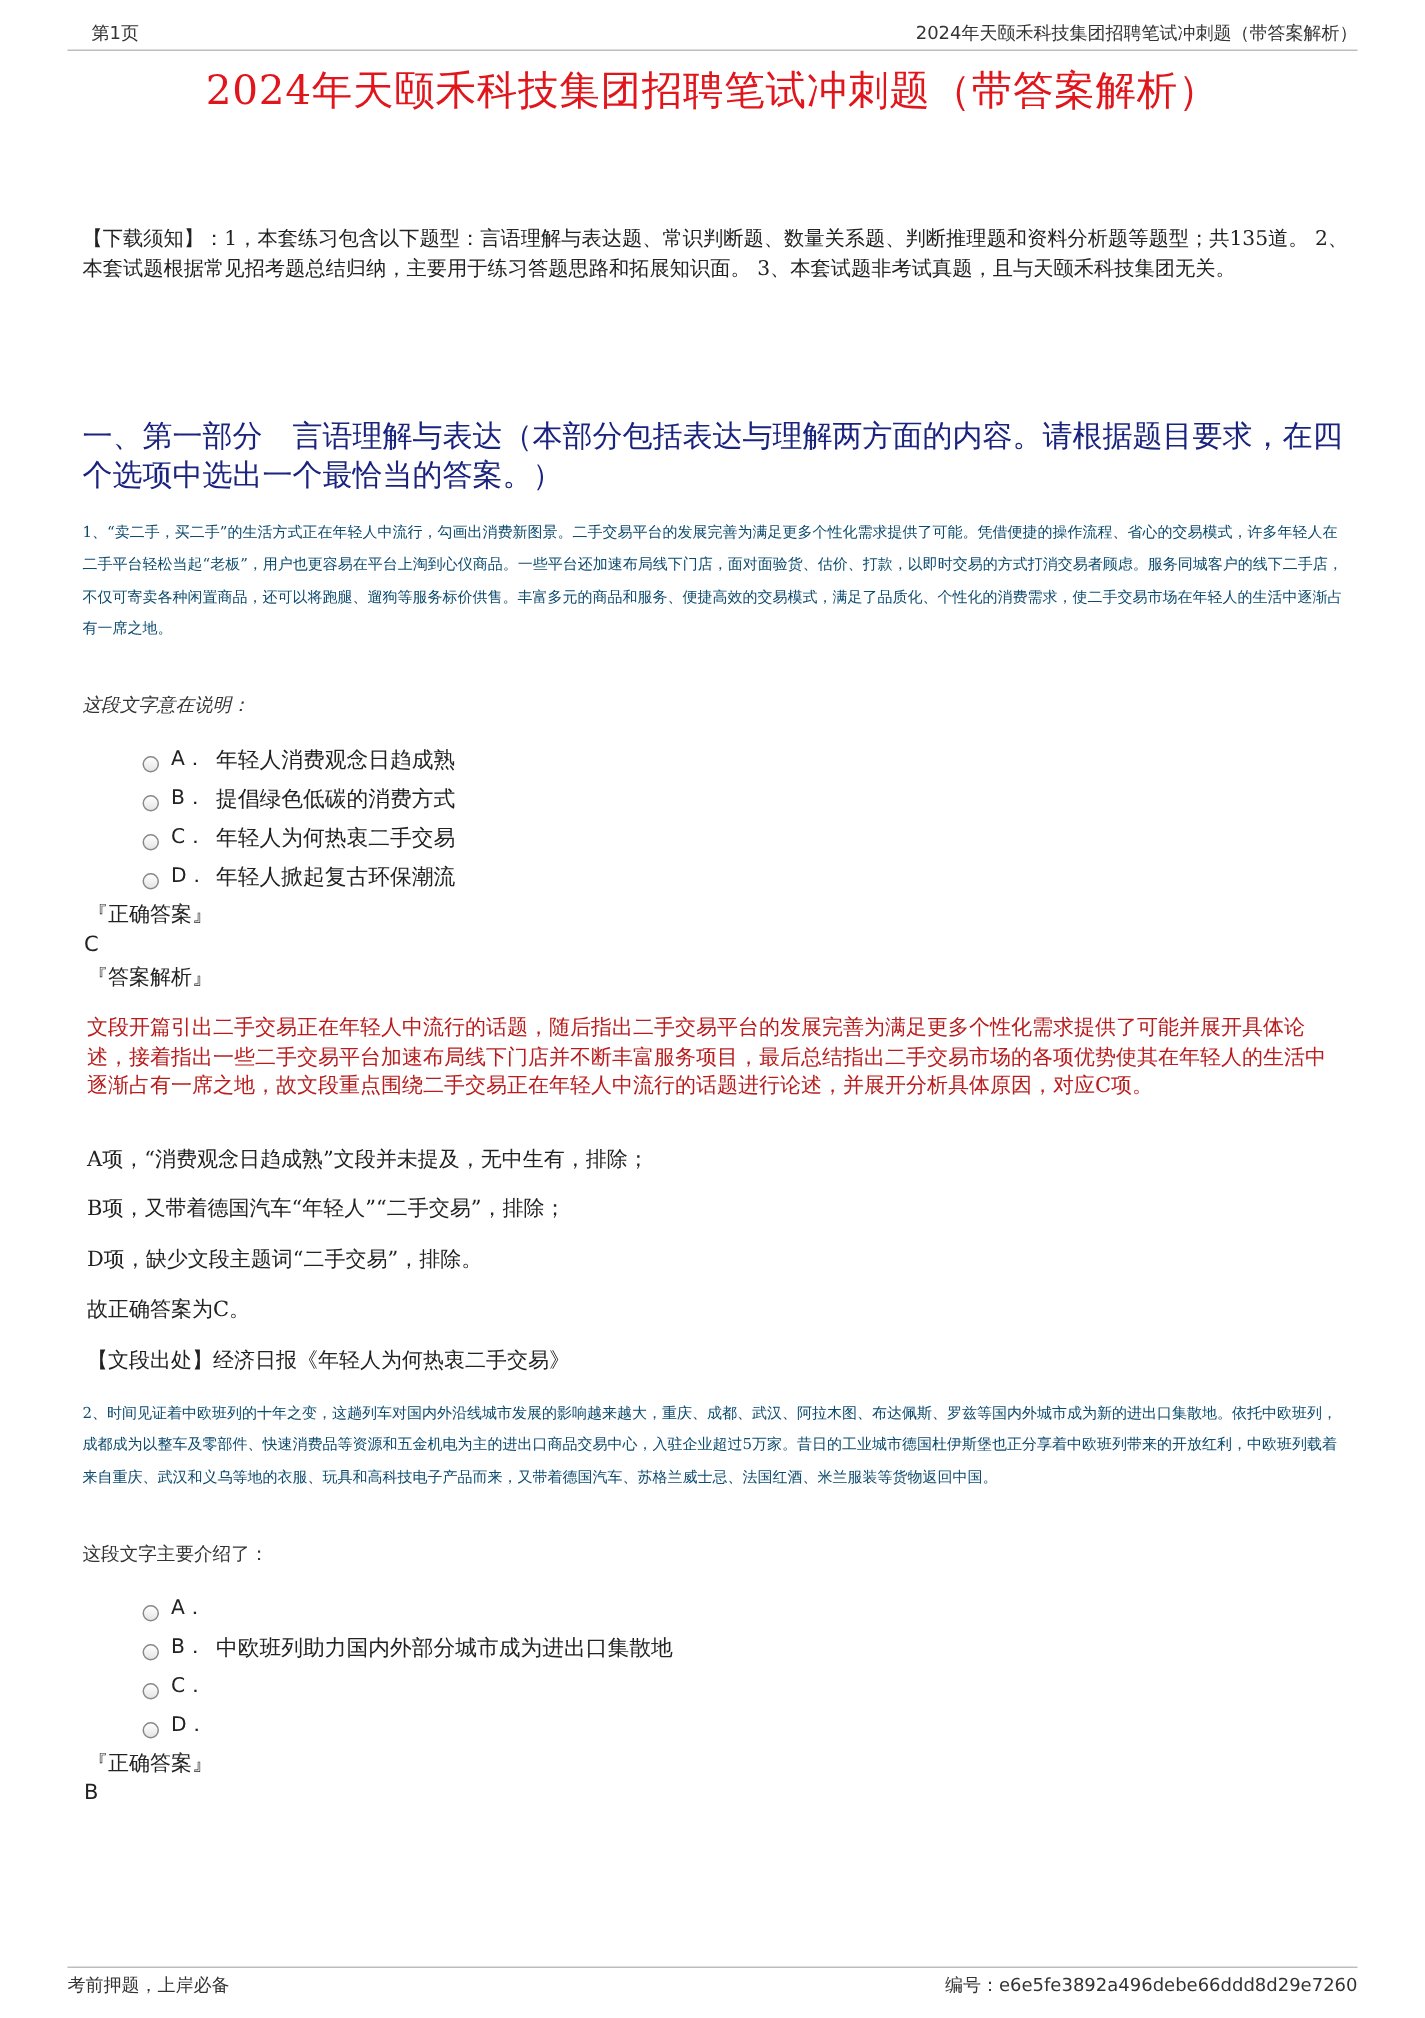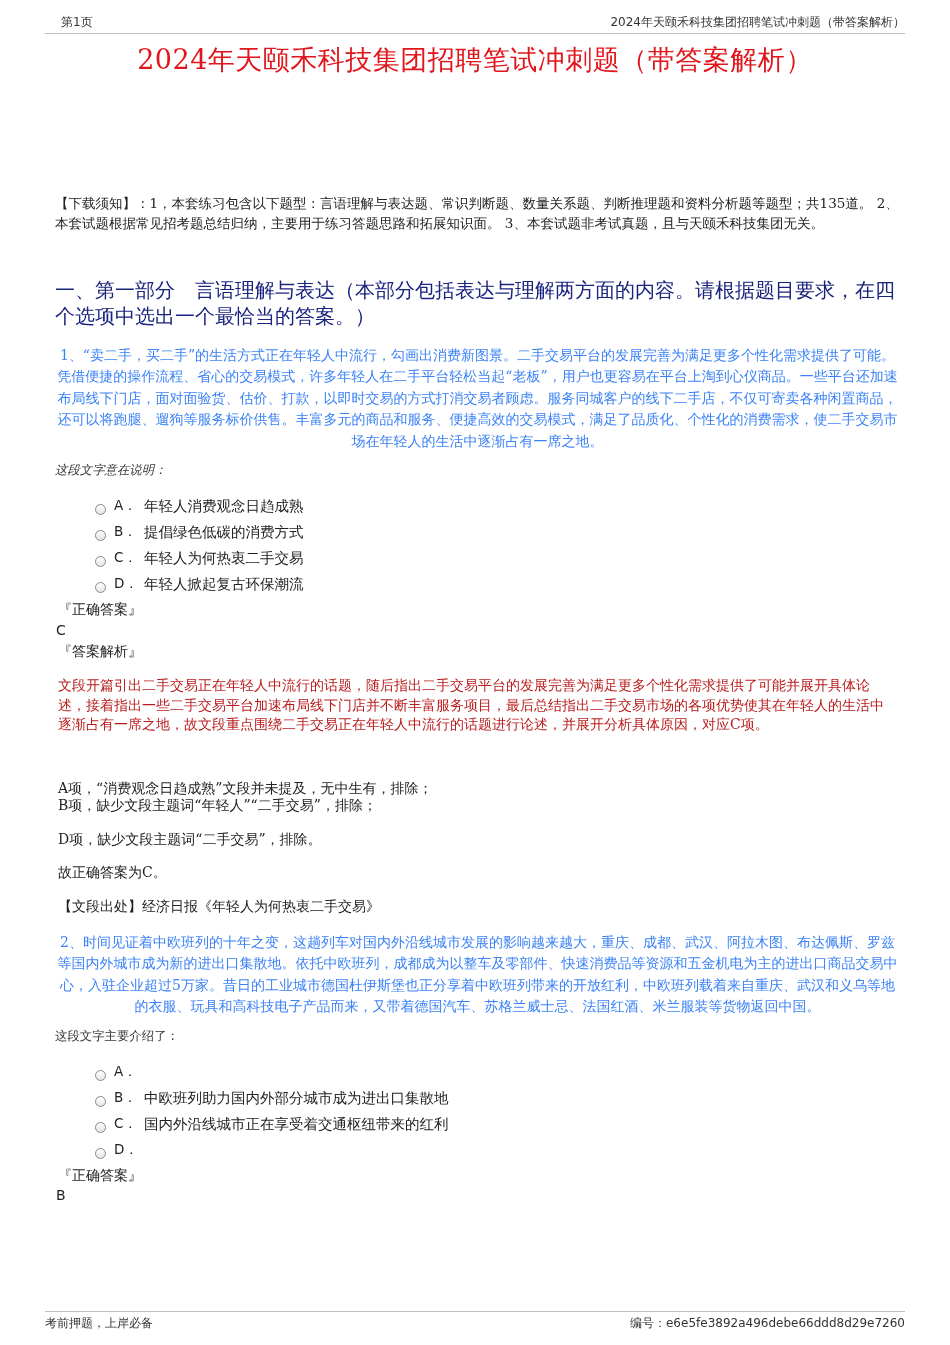--- a/index.html
+++ b/index.html
@@ -15,29 +15,29 @@
       font-family: "DejaVu Sans", "Liberation Sans", sans-serif;
     }
     .page-header span { padding-bottom: 2px; margin-left: 16px; }
     .doc-title {
       position: absolute; left: 0; right: 0; top: 42px; text-align: center;
       color: #e0161c; font-size: 27px; letter-spacing: 0.5px;
       font-family: "DejaVu Serif", "Liberation Serif", serif;
     }
     .notice {
       position: absolute; left: 55px; width: 850px; top: 149px;
-      font-size: 13.5px; line-height: 20px; color: #222; margin-top: 44px;
+      font-size: 13.5px; line-height: 20px; color: #222;
     }
     .section-heading {
       position: absolute; left: 55px; width: 840px; top: 277px;
       font-size: 20px; line-height: 26px; color: #1a237e;
     }
     .para {
       position: absolute; left: 55px; width: 845px;
-      font-size: 14px; line-height: 21.4px; color: #3b82f6; text-align: center;
+      font-size: 10px; line-height: 21.4px; color: #0c4a6e;
     }
     .prompt {
       position: absolute; left: 55px; font-size: 12.4px; color: #333;
     }
     .options { position: absolute; left: 95px; }
     .option {
       display: flex; align-items: center; height: 26px;
       font-size: 14.5px; color: #222;
     }
     .radio {
@@ -108,43 +108,42 @@
     <span>年轻人掀起复古环保潮流</span>
   </div>
 </div>
 
 <div class="label-block" style="top:601px;">『正确答案』</div>
 <div class="answer-letter" style="top:622px;">C</div>
 <div class="label-block" style="top:643px;">『答案解析』</div>
 
 <div class="analysis" style="top:676px;">文段开篇引出二手交易正在年轻人中流行的话题，随后指出二手交易平台的发展完善为满足更多个性化需求提供了可能并展开具体论述，接着指出一些二手交易平台加速布局线下门店并不断丰富服务项目，最后总结指出二手交易市场的各项优势使其在年轻人的生活中逐渐占有一席之地，故文段重点围绕二手交易正在年轻人中流行的话题进行论述，并展开分析具体原因，对应C项。</div>
 
-<div class="analysis-line" style="top:764px;margin-top:16px;">A项，“消费观念日趋成熟”文段并未提及，无中生有，排除；</div>
-<div class="analysis-line" style="top:797px;">B项，缺少文段主题词“年轻人”“二手交易”，排除；</div>
+<div class="analysis-line" style="top:764px;">A项，“消费观念日趋成熟”文段并未提及，无中生有，排除；</div>
+<div class="analysis-line" style="top:797px;">B项，又带着德国汽车“年轻人”“二手交易”，排除；</div>
 <div class="analysis-line" style="top:831px;">D项，缺少文段主题词“二手交易”，排除。</div>
 <div class="analysis-line" style="top:864px;">故正确答案为C。</div>
 <div class="analysis-line" style="top:898px;">【文段出处】经济日报《年轻人为何热衷二手交易》</div>
 
 <div class="para" style="top:932px;">2、时间见证着中欧班列的十年之变，这趟列车对国内外沿线城市发展的影响越来越大，重庆、成都、武汉、阿拉木图、布达佩斯、罗兹等国内外城市成为新的进出口集散地。依托中欧班列，成都成为以整车及零部件、快速消费品等资源和五金机电为主的进出口商品交易中心，入驻企业超过5万家。昔日的工业城市德国杜伊斯堡也正分享着中欧班列带来的开放红利，中欧班列载着来自重庆、武汉和义乌等地的衣服、玩具和高科技电子产品而来，又带着德国汽车、苏格兰威士忌、法国红酒、米兰服装等货物返回中国。</div>
 <div class="prompt" style="top:1028px;">这段文字主要介绍了：</div>
 
 <div class="options" style="top:1059px;">
   <div class="option">
     <span class="radio"></span>
     <span class="opt-letter">A．</span>
   </div>
   <div class="option">
     <span class="radio"></span>
     <span class="opt-letter">B．</span>
     <span>中欧班列助力国内外部分城市成为进出口集散地</span>
   </div>
   <div class="option">
     <span class="radio"></span>
     <span class="opt-letter">C．</span>
-    <span>国内外沿线城市正在享受着交通枢纽带来的红利</span>
   </div>
   <div class="option">
     <span class="radio"></span>
     <span class="opt-letter">D．</span>
   </div>
 </div>
 
 <div class="label-block" style="top:1167px;">『正确答案』</div>
 <div class="answer-letter" style="top:1187px;">B</div>
 

